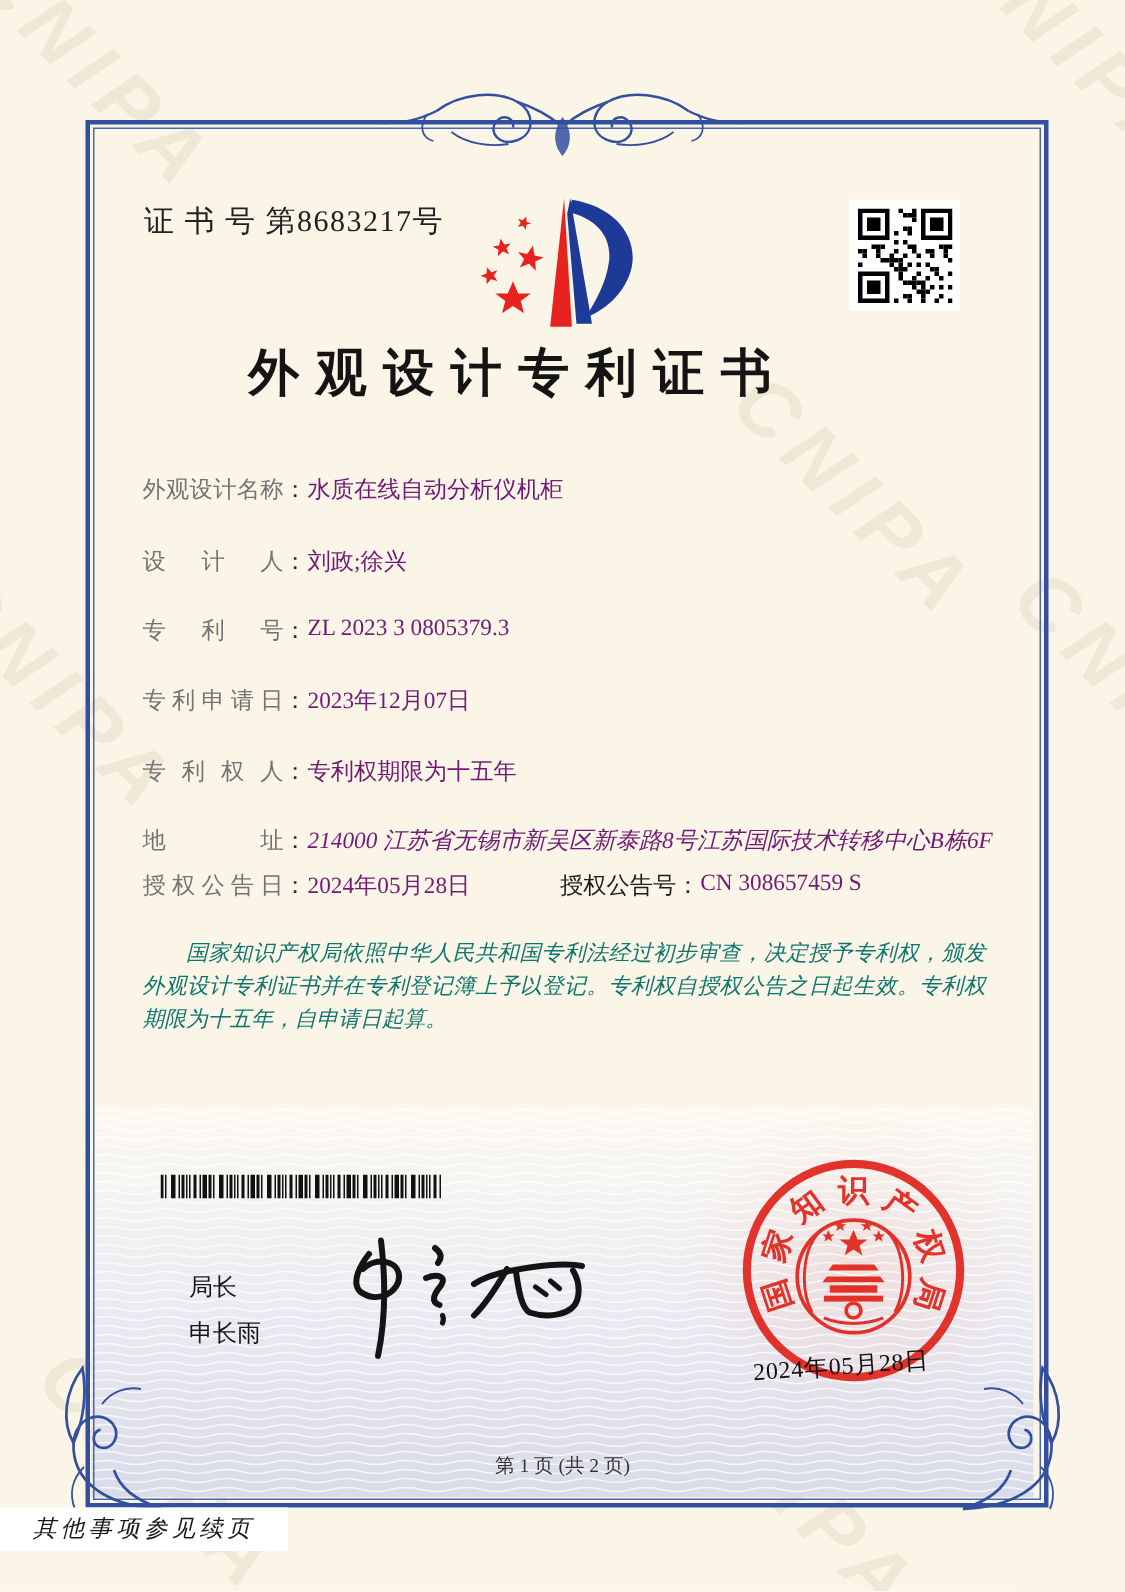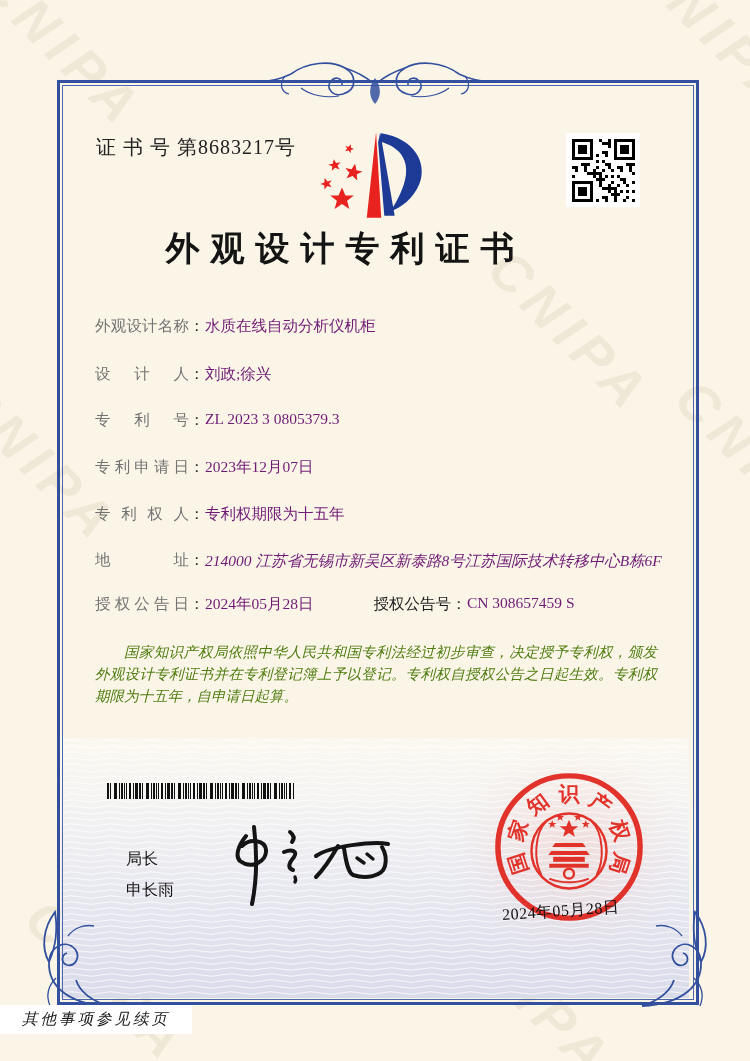--- a/index.html
+++ b/index.html
@@ -46,21 +46,21 @@
   }
   .fields{position:absolute; left:95px; top:316px; width:572px; font-size:15.5px;}
   .frow{position:absolute; left:0; white-space:nowrap;}
   .flabel{display:inline-block; width:94px; text-align:justify; text-align-last:justify; color:#737373; vertical-align:top;}
   .fcolon{display:inline-block; width:16px; color:#2b2b2b; vertical-align:top;}
   .fval{display:inline-block; color:#701a75; vertical-align:top;}
   .fval.wrap{white-space:normal; width:458px; line-height:22px;font-style:italic;}
   .grant-group2{margin-left:56px;}
   .legal{
     position:absolute; left:95px; top:625px; width:562px;
-    font-style:italic; font-size:14.5px; line-height:22px; text-align:justify; color:#4d7c0f;margin-top:16px;
+    font-style:italic; font-size:14.5px; line-height:22px; text-align:justify; color:#0f766e;
   }
   .legal p{margin:0; text-indent:2em;}
   .barcode{position:absolute; left:107px; top:783px;}
   .sig-block{
     position:absolute; left:126px; top:843px; line-height:31px; font-size:16px;
     font-family:"Liberation Sans","DejaVu Sans",sans-serif; color:#161616;
   }
   .sig-svg{position:absolute; left:222px; top:800px;}
   .seal{position:absolute; left:490px; top:768px;}
   .seal-date{
@@ -306,21 +306,21 @@
       </div>
       <div class="frow" style="top:141px">
         <span class="flabel">专利申请日</span><span class="fcolon">：</span><span class="fval">2023年12月07日</span>
       </div>
       <div class="frow" style="top:188px">
         <span class="flabel">专利权人</span><span class="fcolon">：</span><span class="fval">专利权期限为十五年</span>
       </div>
       <div class="frow" style="top:234px">
         <span class="flabel">地址</span><span class="fcolon">：</span><span class="fval wrap">214000 江苏省无锡市新吴区新泰路8号江苏国际技术转移中心B栋6F</span>
       </div>
-      <div class="frow" style="top:278px">
+      <div class="frow" style="top:264px">
         <span><span class="flabel">授权公告日</span><span class="fcolon">：</span><span class="fval">2024年05月28日</span></span>
         <span class="grant-group2"><span>授权公告号</span><span class="fcolon">：</span><span class="fval">CN 308657459 S</span></span>
       </div>
     </div>
 
     <div class="legal">
       <p>国家知识产权局依照中华人民共和国专利法经过初步审查，决定授予专利权，颁发外观设计专利证书并在专利登记簿上予以登记。专利权自授权公告之日起生效。专利权期限为十五年，自申请日起算。</p>
     </div>
 
     <svg class="barcode" id="barcode" width="192" height="16">
@@ -432,18 +432,19 @@
             <rect x="64" y="90" width="32" height="5"></rect>
             <rect x="60" y="97" width="40" height="4"></rect>
           </g>
           <circle cx="80" cy="107" r="5" fill="none" stroke="#e0241b" stroke-width="2.5"></circle>
           <path d="M60,112 C72,117 88,117 100,112" fill="none" stroke="#e0241b" stroke-width="2"></path>
         </g>
       </g>
     </svg>
     <div class="seal-date">2024年05月28日</div>
 
+    <div class="page-num">第 1 页 (共 2 页)</div>
 
     <div class="note">
       <span>其他事项参见续页</span>
     </div>
   </div>
 </div>
 
 </body></html>

